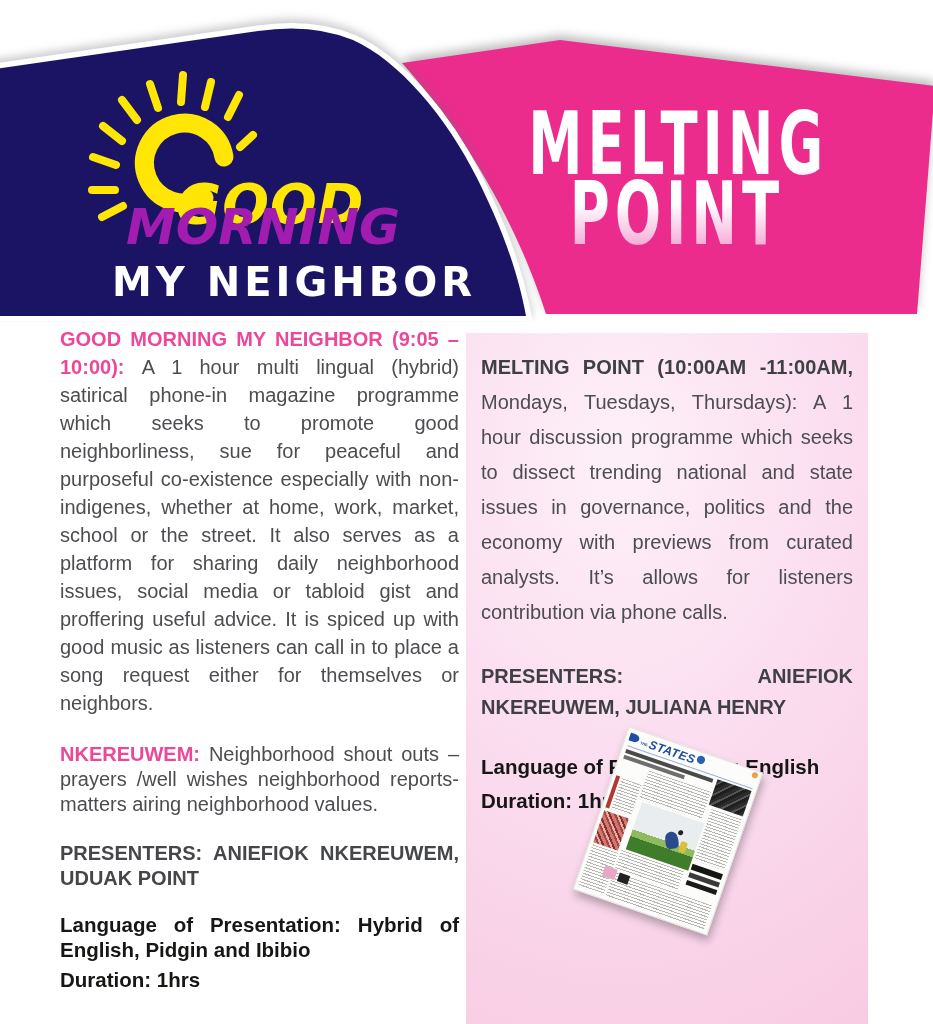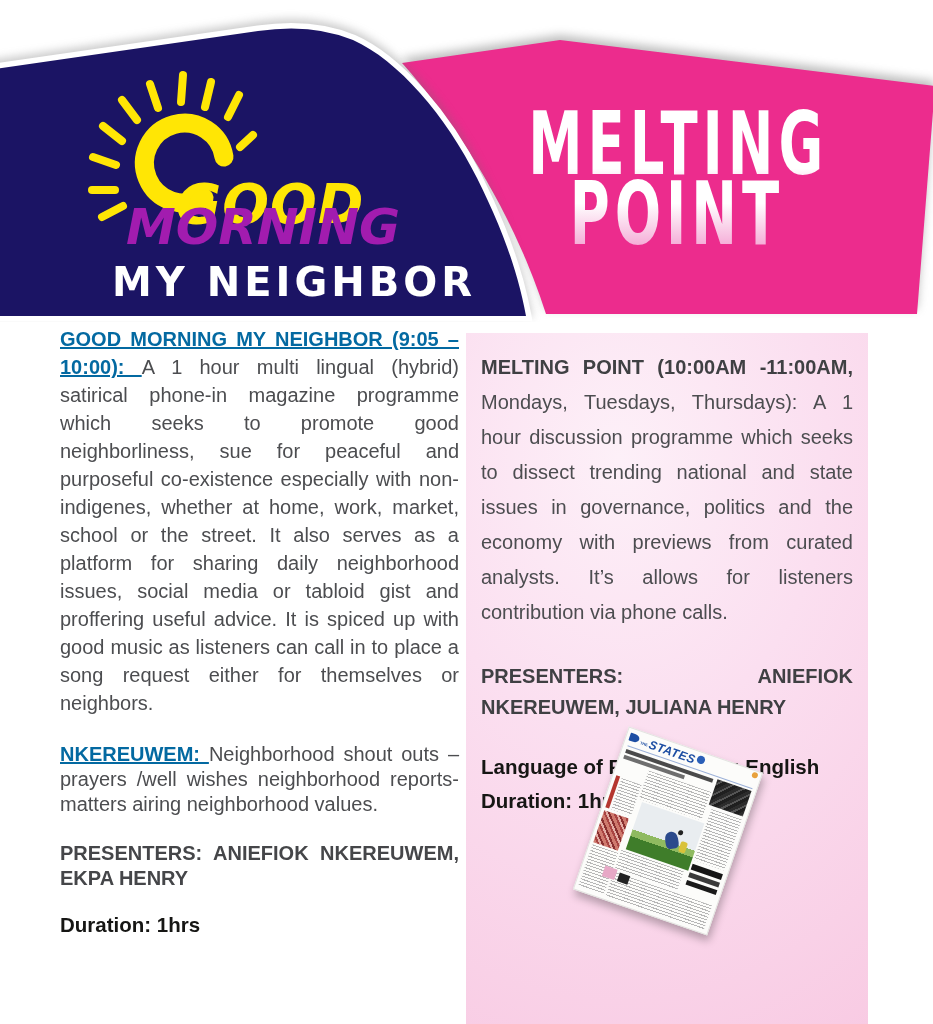--- a/index.html
+++ b/index.html
@@ -20,21 +20,21 @@
            font-family:"DejaVu Sans",sans-serif;font-weight:bold;font-size:88px;line-height:1;
            letter-spacing:8px;transform:scaleX(.62);white-space:nowrap;
            -webkit-background-clip:text;background-clip:text;color:transparent;}
   .mp-1{top:100px;background-image:linear-gradient(180deg,#ffffff 78%,#f7cce7 100%);}
   .mp-2{top:170px;background-image:linear-gradient(180deg,#ffffff 38%,#f4a6d4 90%);}
   
   .col-left{position:absolute;left:60px;top:325px;width:399px;color:#4c4d50;}
   .col-left p{margin:0;}
   .j{text-align:justify;}
   .gm-desc{font-size:20px;line-height:28px;margin-bottom:25px !important;}
-  .gm-desc strong,.seg strong{color:#0369a1;text-decoration:underline;}
+  .gm-desc strong,.seg strong{color:#ec4899;}
   .seg{font-size:20px;line-height:25px;margin-bottom:24px !important;}
   .pres{font-size:20px;line-height:25px;font-weight:bold;color:#454649;margin-bottom:21px !important;}
   .blackline{font-size:20.5px;line-height:25px;font-weight:bold;color:#161614;}
   .dur{margin-top:5px !important;}
   
   .panel{position:absolute;left:466px;top:333px;width:402px;height:694px;box-sizing:border-box;
          padding:17px 15px 0 15px;
          background:radial-gradient(130% 100% at 38% 18%, #fdf0f8 0%, #fbdff0 40%, #f8c9e2 100%);}
   .panel p{margin:0;}
   .mp-desc{font-size:20px;line-height:35px;color:#4c4d50;margin-bottom:31px !important;}
@@ -101,21 +101,22 @@
   <div class="logo-word gm-good">GOOD</div>
   <div class="logo-word gm-morning">MORNING</div>
   <div class="logo-word gm-my">MY NEIGHBOR</div>
 
   <div class="mp-line mp-1">MELTING</div>
   <div class="mp-line mp-2">POINT</div>
 
   <div class="col-left">
     <p class="gm-desc j"><strong>GOOD MORNING MY NEIGHBOR (9:05 – 10:00): </strong><span>A 1 hour multi lingual (hybrid) satirical phone-in magazine programme which seeks to promote good neighborliness, sue for peaceful and purposeful co-existence especially with non- indigenes, whether at home, work, market, school or the street. It also serves as a platform for sharing daily neighborhood issues, social media or tabloid gist and proffering useful advice. It is spiced up with good music as listeners can call in to place a song request either for themselves or neighbors.</span></p>
     <p class="seg j"><strong>NKEREUWEM: </strong><span>Neighborhood shout outs – prayers /well wishes neighborhood reports-matters airing neighborhood values.</span></p>
-    <p class="pres j">PRESENTERS: ANIEFIOK NKEREUWEM, EKPA HENRY</p>
+    <p class="pres j">PRESENTERS: ANIEFIOK NKEREUWEM, UDUAK POINT</p>
+    <p class="blackline j">Language of Presentation: Hybrid of English, Pidgin and Ibibio</p>
     <p class="blackline dur">Duration: 1hrs</p>
   </div>
 
   <div class="panel">
     <p class="mp-desc j"><strong>MELTING POINT (10:00AM -11:00AM, </strong><span>Mondays, Tuesdays, Thursdays): A 1 hour discussion programme which seeks to dissect trending national and state issues in governance, politics and the economy with previews from curated analysts. It’s allows for listeners contribution via phone calls.</span></p>
     <p class="mp-pres j">PRESENTERS: ANIEFIOK NKEREUWEM, JULIANA HENRY</p>
     <p class="mp-black">Language of Presentation: English</p>
     <p class="mp-black">Duration: 1hrs</p>
 
     <div class="np">

